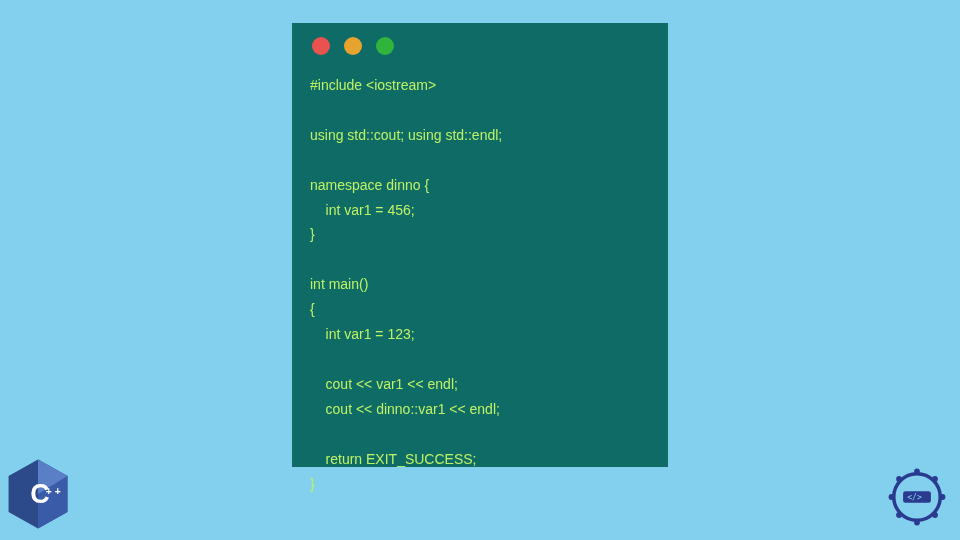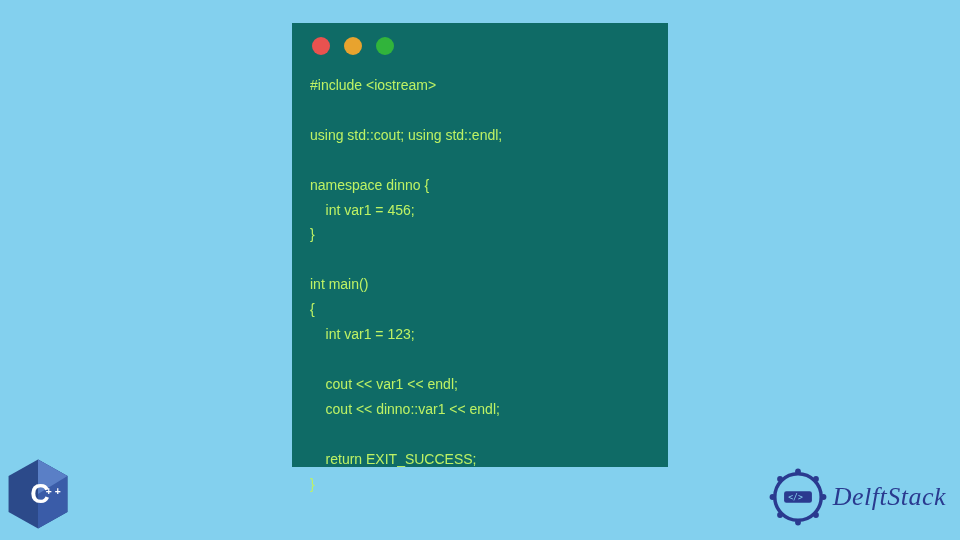--- a/index.html
+++ b/index.html
@@ -123,14 +123,13 @@
             <circle cx="-31" cy="31" r="5"></circle>
             <circle cx="-44" cy="0" r="5"></circle>
             <circle cx="-31" cy="-31" r="5"></circle>
           </g>
         </g>
         <rect x="26" y="40" width="48" height="20" rx="4" fill="#2a3a8f"></rect>
         <text x="33" y="55" font-family="monospace" font-size="14" fill="#83d0ee">&lt;/&gt;</text>
       </g>
     </svg>
   </div>
-  <span class="delft-text">DelftStack</span>
 </div>
 
 </body></html>

